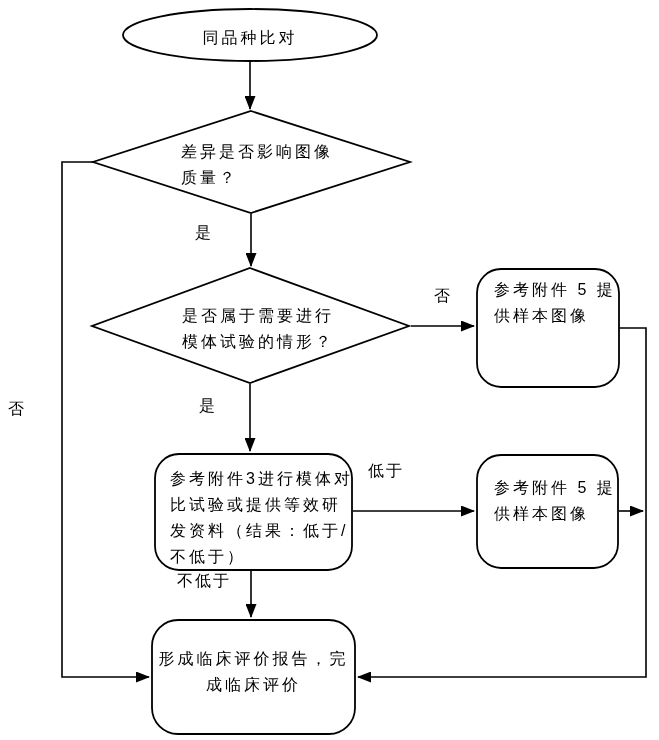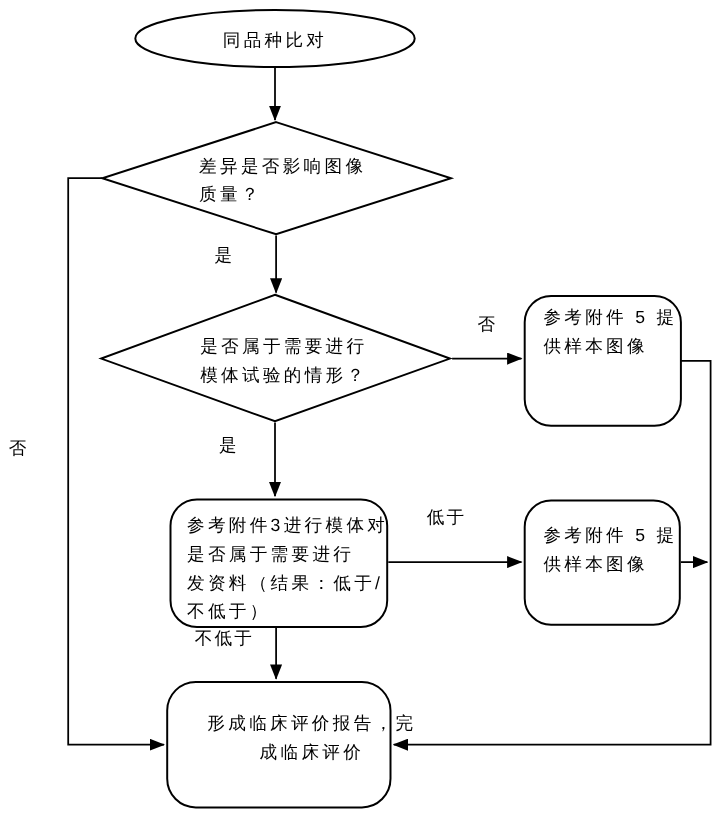--- a/index.html
+++ b/index.html
@@ -85,35 +85,35 @@
   <div class="label" style="left:181px; top:139px; width:185px;">差异是否影响图像
 质量？</div>
 
   <div class="label" style="left:182px; top:303px; width:185px;">是否属于需要进行
 模体试验的情形？</div>
 
   <div class="label" style="left:494px; top:277px; width:128px;">参考附件 5 提
 供样本图像</div>
 
   <div class="label" style="left:170px; top:466px; width:195px;">参考附件3进行模体对
-是否属于需要进行
+比试验或提供等效研
 发资料（结果：低于/
 不低于）</div>
 
   <div class="label" style="left:494px; top:475px; width:128px;">参考附件 5 提
 供样本图像</div>
 
-  <div class="label center" style="left:152px; top:646px; width:203px;margin-left:30px;">形成临床评价报告，完
+  <div class="label center" style="left:152px; top:646px; width:203px;">形成临床评价报告，完
 成临床评价</div>
 
   <div class="edge-label" style="left:195px; top:223px;">是</div>
 
   <div class="edge-label" style="left:199px; top:396px;">是</div>
 
   <div class="edge-label" style="left:434px; top:286px;">否</div>
 
   <div class="edge-label" style="left:8px; top:399px;">否</div>
 
-  <div class="edge-label" style="left:388px; top:461px;">低于</div>
+  <div class="edge-label" style="left:368px; top:461px;">低于</div>
 
   <div class="edge-label" style="left:177px; top:571px;">不低于</div>
 
 </div>
 
 </body></html>

